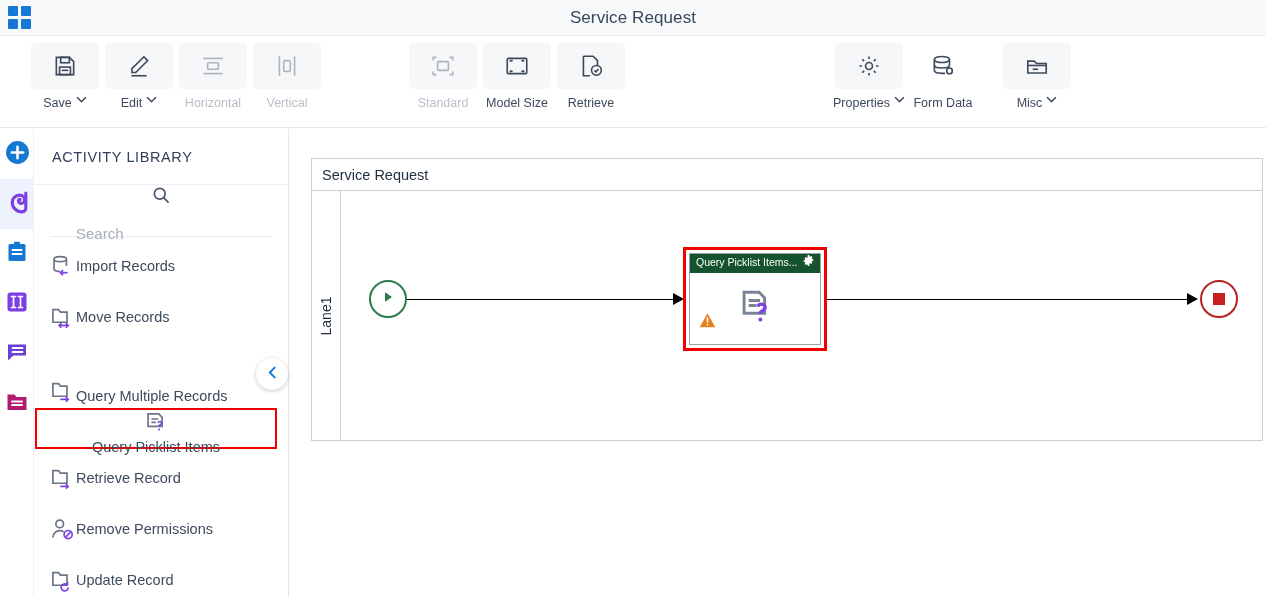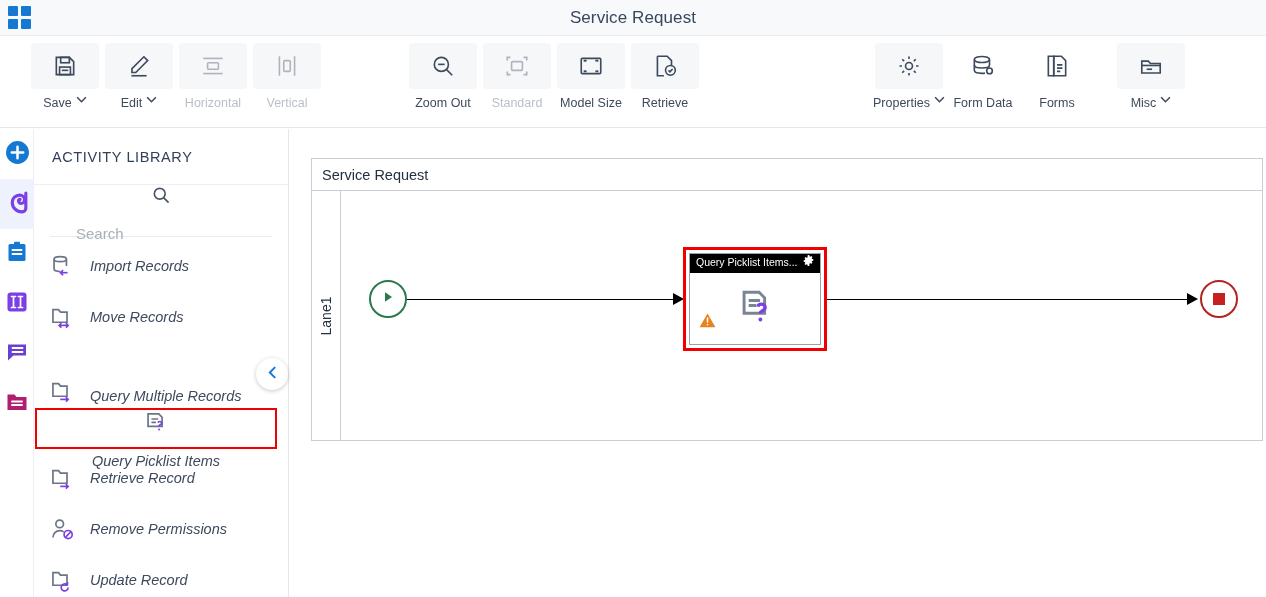--- a/index.html
+++ b/index.html
@@ -93,23 +93,22 @@
   }
   .lib-search input {
     border: 0; outline: 0; background: transparent;
     font-family: "Liberation Sans", sans-serif;
     font-size: 15px; color: #3d4a5c; width: 170px;
   }
   .lib-search input::placeholder { color: #a9b0ba; }
   .lib-list { padding-top: 4px; }
   .lib-item {
     height: 51px; padding: 0 14px;
-    display: flex; align-items: center; gap: 14px;
+    display: flex; align-items: center; 
     cursor: pointer;
-    font-style: italic;
   }
   .lib-item .ico { width: 28px; display: flex; justify-content: center; flex: 0 0 28px; }
   .lib-item .txt { font-size: 14.5px; color: #3d4a5c; line-height: 1.25; }
   .lib-item.tall { height: 62px; align-items: flex-end; }
   .lib-item.highlight {
     border: 2px solid #f00000;
     height: 41px; margin: 3px 11px 4px 1px;
     padding: 0 12px;
     flex-direction: column;
   }
@@ -166,21 +165,21 @@
   .node-end i { width: 12px; height: 12px; background: #c62020; display: block; }
 
   .task {
     position: absolute; left: 342px; top: 56px;
     width: 144px; height: 104px;
     border: 3px solid #f00000; background: #ffffff;
     padding: 3px;
   }
   .task-inner { width: 100%; height: 100%; border: 1px solid #9aa1ab; background: #fff; }
   .task-head {
-    height: 19px; background: #000000;
+    height: 19px; background: #14532d;
     display: flex; align-items: center; justify-content: space-between;
     padding: 0 5px 4px 6px;
   }
   .task-head .t {
     font-size: 10.5px; color: #ffffff; white-space: nowrap; overflow: hidden;
   }
   .task-body { position: relative; height: calc(100% - 19px); }
   .task-body .glyph { position: absolute; left: 44px; top: 12px; }
   .task-body .warn { position: absolute; left: 8px; top: 38px; }
 
@@ -261,32 +260,20 @@
             <line x1="19" y1="3" x2="19" y2="21"></line>
         </svg>
       </div>
       <div class="lbl">
           <span>Vertical</span>
         </div>
     </div>
   </div>
 
   <div class="tb-group" style="left:406px">
-    <div class="tb-btn">
-      <div class="tile">
-        <svg width="26" height="26" viewBox="0 0 24 24" fill="none" stroke="#3d4a5c" stroke-width="1.5">
-          <circle cx="10.5" cy="10.5" r="6.5"></circle>
-            <line x1="15.3" y1="15.3" x2="20.5" y2="20.5"></line>
-          <line x1="7.5" y1="10.5" x2="13.5" y2="10.5"></line>
-        </svg>
-      </div>
-      <div class="lbl">
-          <span>Zoom Out</span>
-        </div>
-    </div>
     <div class="tb-btn disabled">
       <div class="tile">
         <svg width="26" height="26" viewBox="0 0 24 24" fill="none" stroke="#3d4a5c" stroke-width="1.5">
           <path d="M3 7V4h3M21 7V4h-3M3 17v3h3M21 17v3h-3"></path>
             <rect x="7" y="8" width="10" height="8" rx="1"></rect>
         </svg>
       </div>
       <div class="lbl">
           <span>Standard</span>
         </div>
@@ -310,21 +297,21 @@
             <circle cx="17" cy="16" r="4.5"></circle>
             <path d="m15.2 16 1.4 1.4 2.4-2.6"></path>
         </svg>
       </div>
       <div class="lbl">
           <span>Retrieve</span>
         </div>
     </div>
   </div>
 
-  <div class="tb-group" style="left:872px">
+  <div class="tb-group" style="left:832px">
     <div class="tb-btn">
       <div class="tile">
         <svg width="26" height="26" viewBox="0 0 24 24" fill="none" stroke="#3d4a5c" stroke-width="1.5">
           <circle cx="12" cy="12" r="3.2"></circle>
           <path d="M12 3.2v2.3M12 18.5v2.3M3.2 12h2.3M18.5 12h2.3M5.8 5.8l1.7 1.7M16.5 16.5l1.7 1.7M18.2 5.8l-1.7 1.7M7.5 16.5l-1.7 1.7"></path>
         </svg>
       </div>
       <div class="lbl">
           <span>Properties</span>
         <span class="caret">
@@ -338,32 +325,20 @@
       <div class="tile">
         <svg width="26" height="26" viewBox="0 0 24 24" fill="none" stroke="#3d4a5c" stroke-width="1.5">
           <ellipse cx="11" cy="6" rx="7" ry="2.8"></ellipse>
             <path d="M4 6v5c0 1.6 3.1 2.8 7 2.8s7-1.2 7-2.8V6"></path>
           <path d="M4 11v5c0 1.6 3.1 2.8 7 2.8 1 0 2-.08 2.8-.23"></path>
             <circle cx="18" cy="16.5" r="2.6"></circle>
         </svg>
       </div>
       <div class="lbl">
           <span>Form Data</span>
-        </div>
-    </div>
-    <div class="tb-btn plain">
-      <div class="tile">
-        <svg width="26" height="26" viewBox="0 0 24 24" fill="none" stroke="#3d4a5c" stroke-width="1.5">
-          <path d="M4 3h5v18H4z"></path>
-            <path d="M9 3h7l4 4v14H9z"></path>
-            <path d="M12 11h5M12 14h5M12 17h3"></path>
-        </svg>
-      </div>
-      <div class="lbl">
-          <span>Forms</span>
         </div>
     </div>
     <div class="tb-btn" style="width:86px;margin-left:14px">
       <div class="tile">
         <svg width="26" height="26" viewBox="0 0 24 24" fill="none" stroke="#3d4a5c" stroke-width="1.5">
           <path d="M3.5 7.5h6l2 2.2h9v8.8h-17z"></path>
             <line x1="8" y1="15" x2="13" y2="15"></line>
             <line x1="3.5" y1="11.5" x2="20.5" y2="11.5"></line>
         </svg>
       </div>

